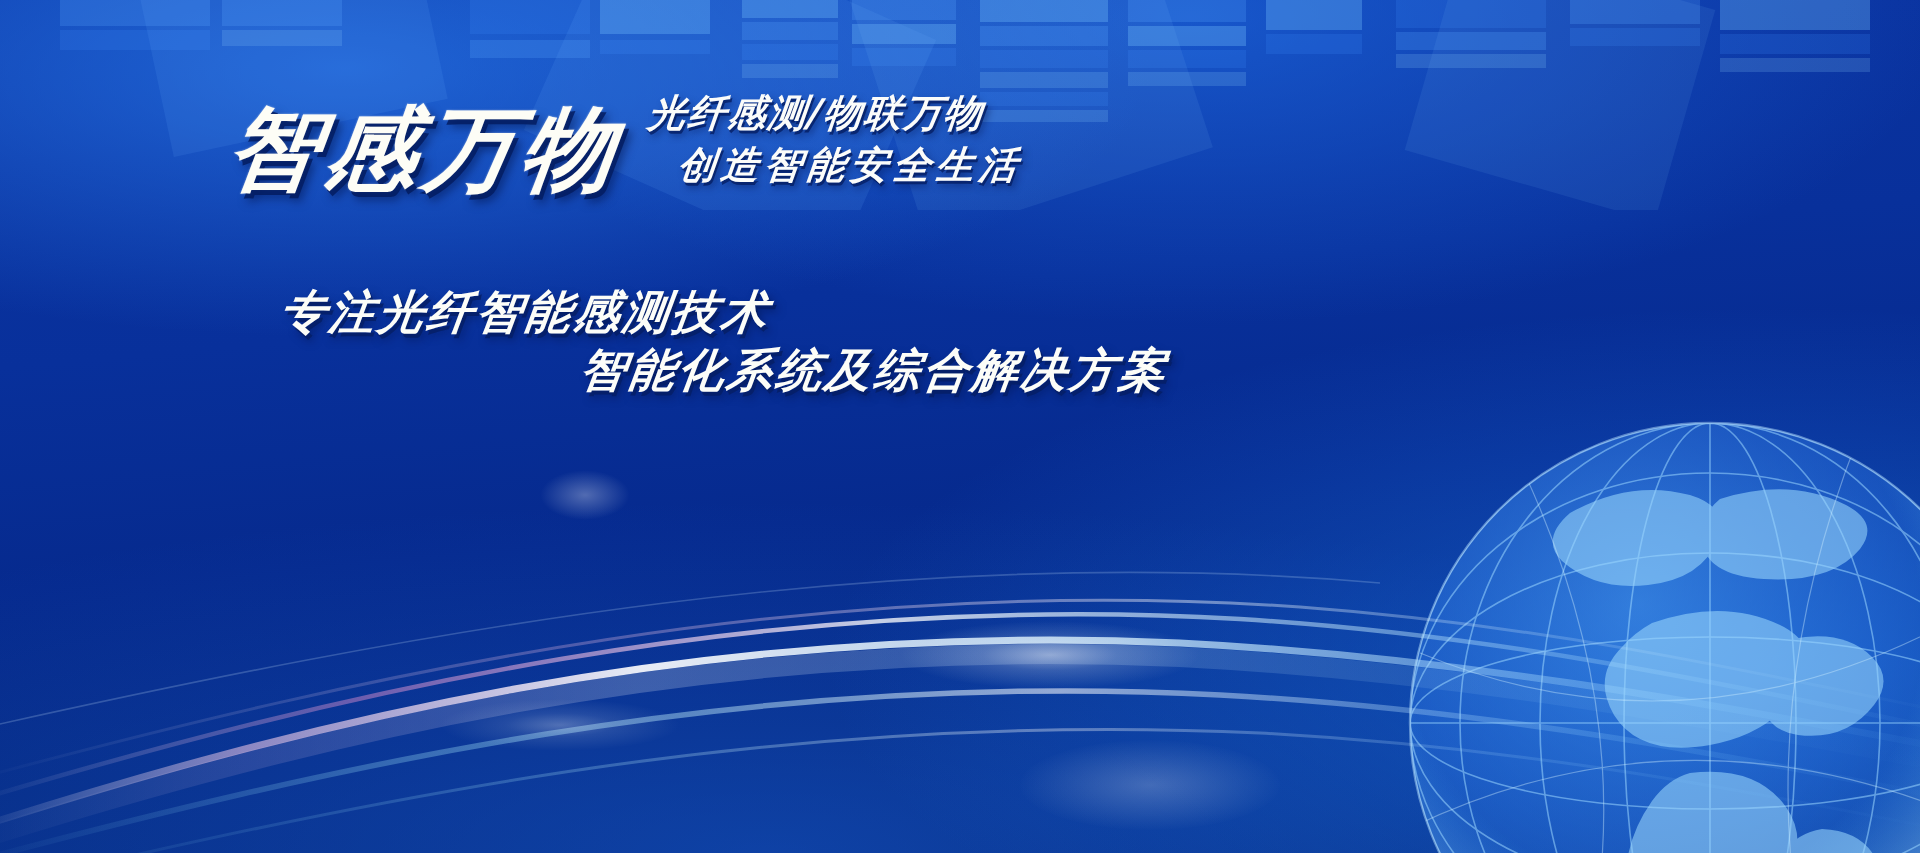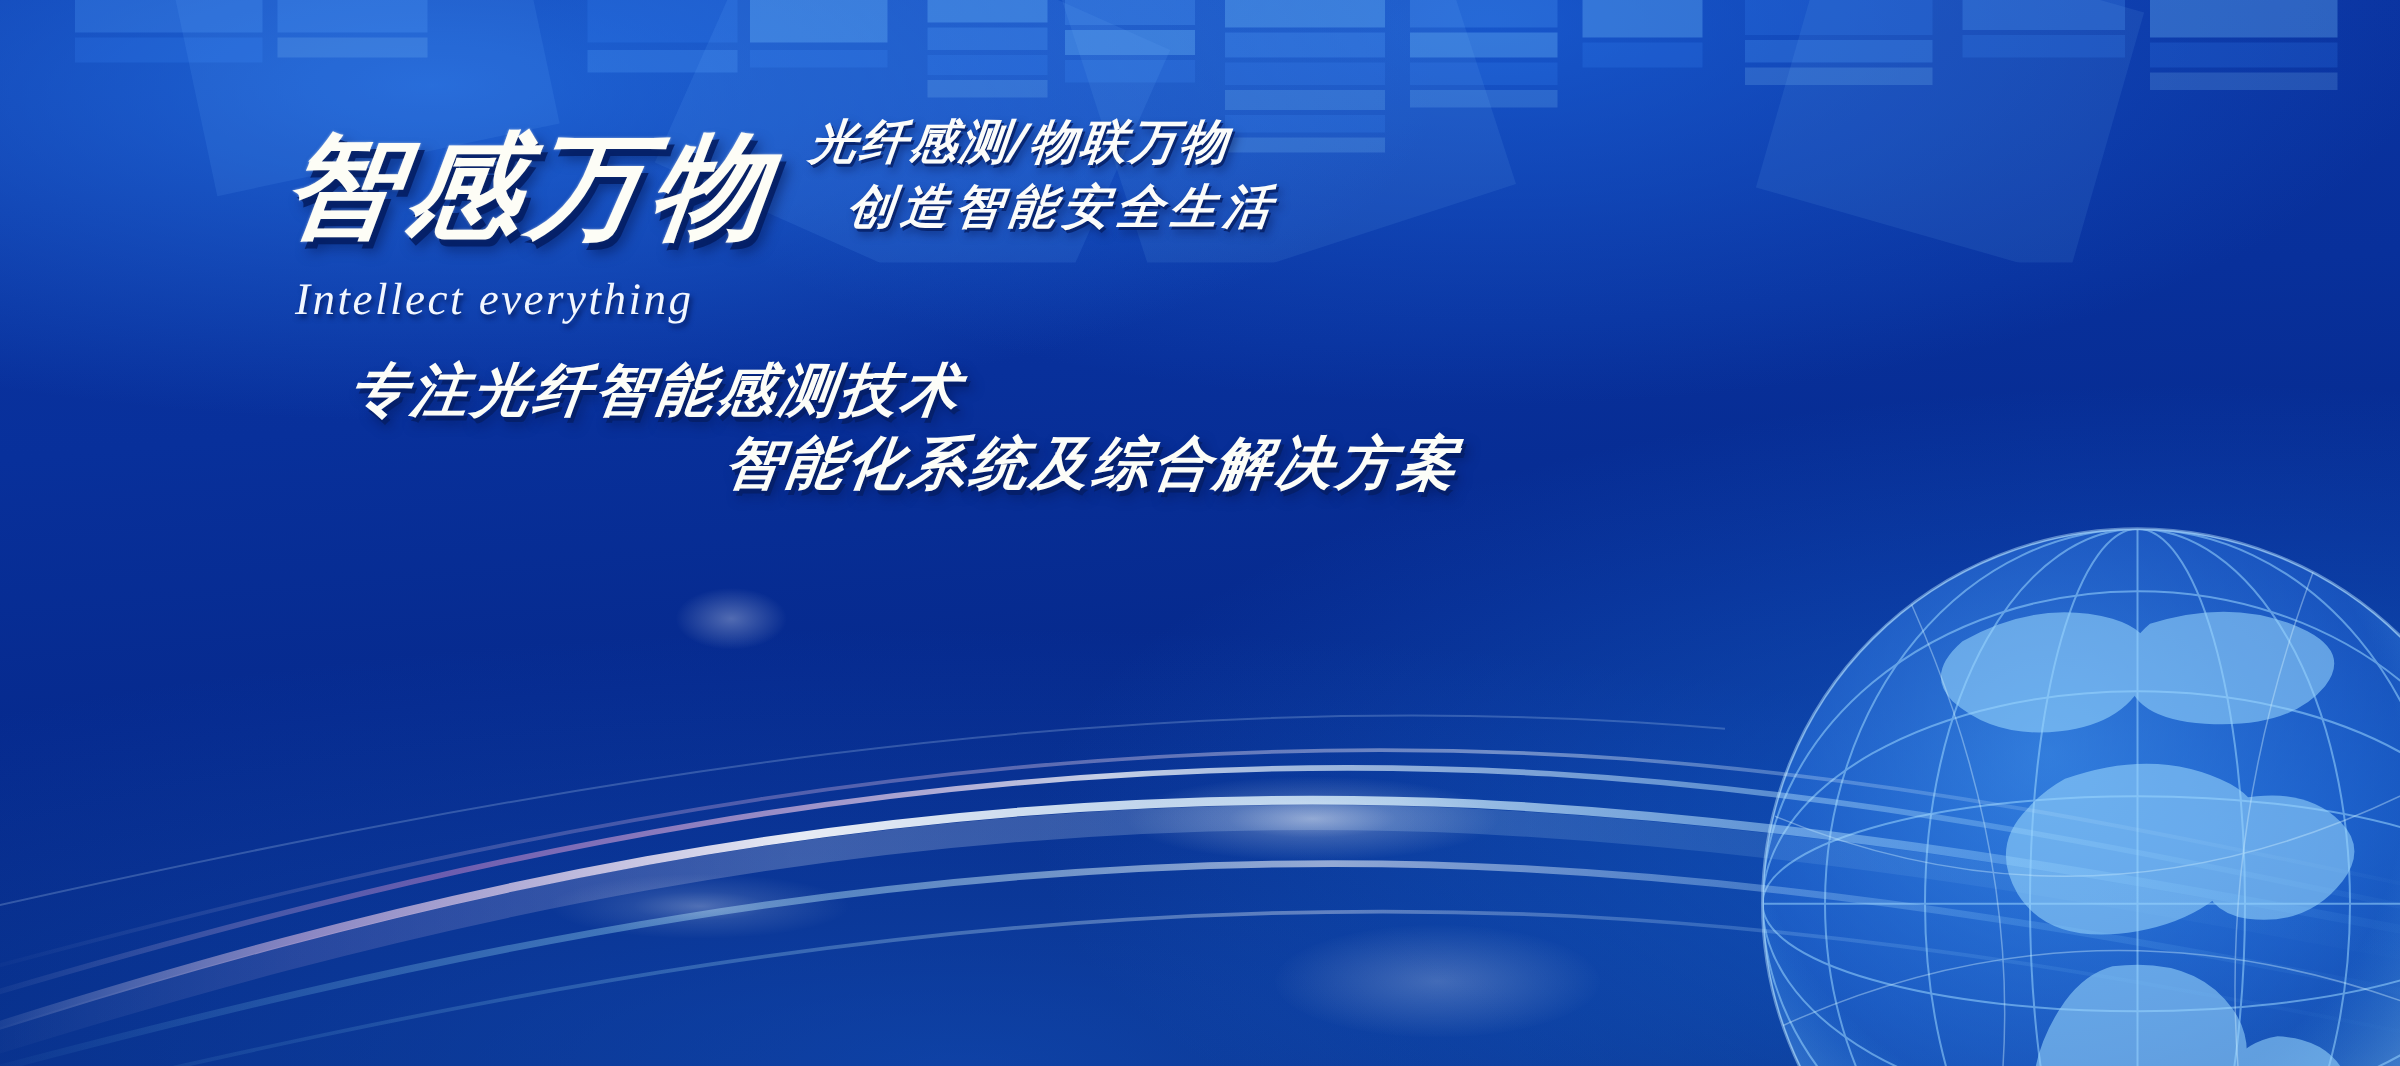--- a/index.html
+++ b/index.html
@@ -268,21 +268,20 @@
 
       <ellipse cx="1050" cy="222" rx="150" ry="34" fill="url(#glowdot)" opacity=".5"></ellipse>
       <ellipse cx="560" cy="292" rx="120" ry="26" fill="url(#glowdot)" opacity=".3"></ellipse>
     </svg>
   </div>
 
   <div class="flare" style="left:540px;top:470px;width:90px;height:50px;background:radial-gradient(ellipse at center, rgba(255,255,255,.30) 0%, rgba(255,255,255,0) 70%);"></div>
   <div class="flare" style="left:1020px;top:740px;width:260px;height:90px;background:radial-gradient(ellipse at center, rgba(255,255,255,.22) 0%, rgba(255,255,255,0) 72%);"></div>
 
   <div class="txt headline">智感万物</div>
-  <div class="txt subline">Intellect everything</div>
 
   <div class="txt slogan1">光纤感测/物联万物</div>
   <div class="txt slogan2">创造智能安全生活</div>
 
   <div class="txt tag1">专注光纤智能感测技术</div>
   <div class="txt tag2">智能化系统及综合解决方案</div>
 
 </div>
 
 </body></html>

